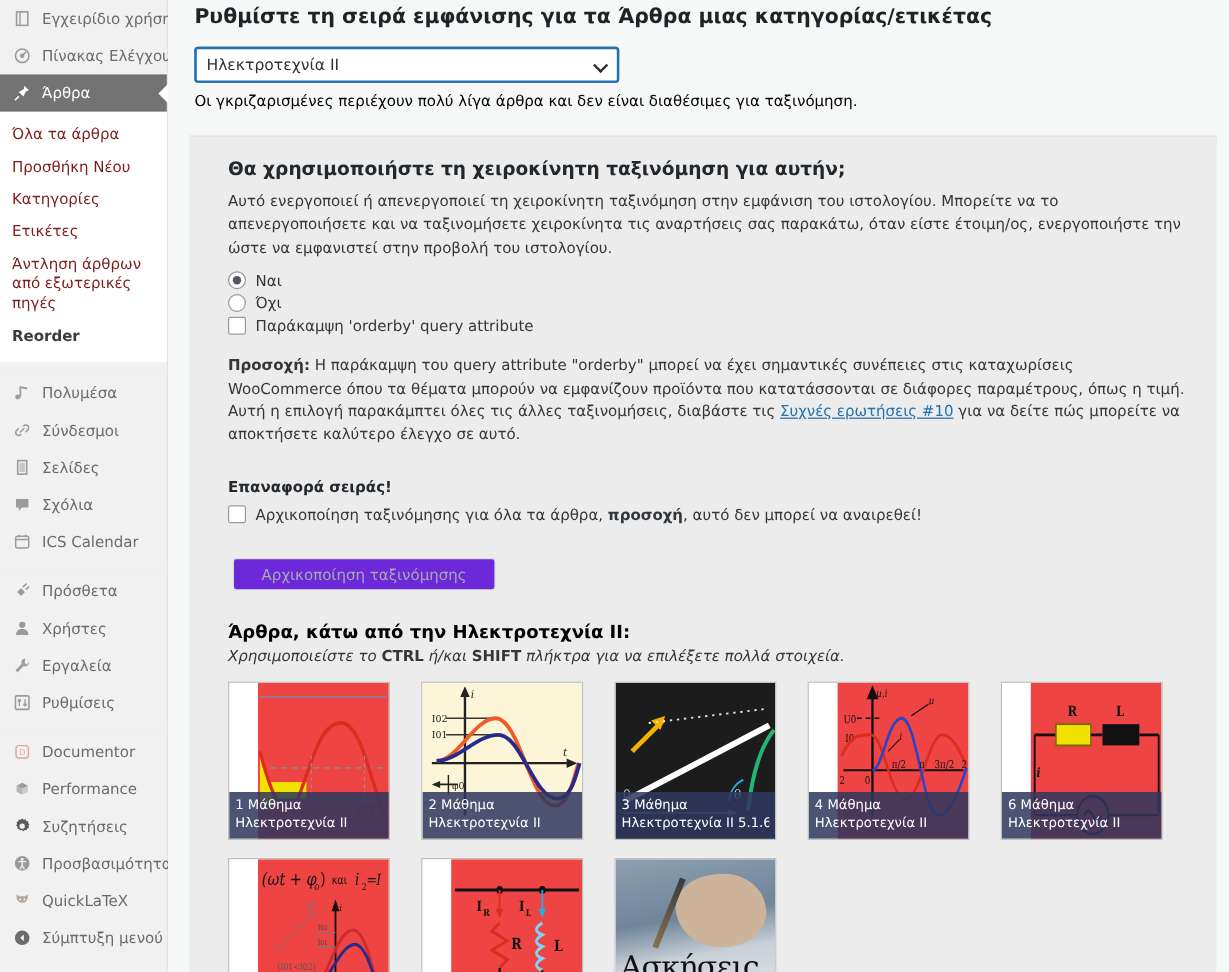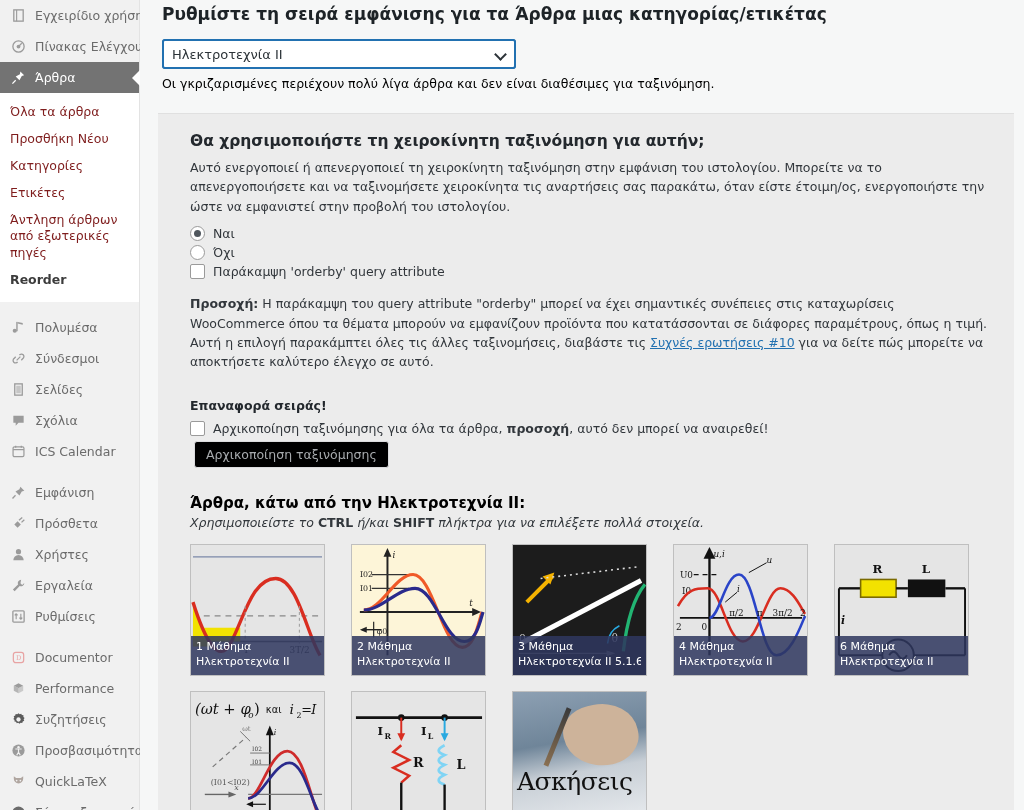--- a/index.html
+++ b/index.html
@@ -178,29 +178,29 @@
   .warn a { color: #2271b1; text-decoration: underline; }
 
   .reset-h {
     font-size: 12.5px;
     font-weight: bold;
     color: #23282d;
     margin-top: 26px;
     margin-bottom: 7px;
   }
   .reset-btn {
-    margin-top: 2px;
+    margin-top: 26px;
     margin-left: 4px;
     display: inline-block;
     font-size: 12.5px;
     color: #a7aaad;
-    background: #000000;
+    background: #6d28d9;
     border: 1px solid #dcdcde;
     border-radius: 3px;
-    padding: 5px 11px;
+    padding: 5px 23px;
     font-family: "DejaVu Sans", "Liberation Sans", sans-serif;
   }
 
   h2.grid-h {
     font-size: 15px;
     font-weight: bold;
     color: #000000;
     margin: 26px 0 3px 0;
   }
   .grid-sub {
@@ -234,21 +234,21 @@
     line-height: 1.35;
     padding: 4px 5px 5px 5px;
     z-index: 5;
   }
   .thumb .cap div { white-space: nowrap; overflow: hidden; }
 
   
   .art svg { display: block; width: 100%; height: 100%; }
   .bg-cream { background: #fdf5d8; }
   .bg-black { background: #1c1c1c; }
-  .bg-white { background: #e5e5e5; }
+  .bg-white { background: #ef4444; margin-left: 24px; }
 
   .photo-8 {
     position: absolute; inset: 0;
     background:
       linear-gradient(170deg, #8da0b3 0%, #6f8599 38%, #c8cfd6 60%, #e9ecef 100%);
   }
   .photo-8 .wordmark {
     position: absolute; left: 4px; bottom: 26px;
     font-size: 25px;
     font-family: "DejaVu Serif", "Liberation Serif", serif;
@@ -366,29 +366,20 @@
             <line x1="2.2" y1="6" x2="13.8" y2="6" stroke="currentColor" stroke-width="1.3"></line>
             <line x1="5" y1="1.8" x2="5" y2="4" stroke="currentColor" stroke-width="1.3"></line>
             <line x1="11" y1="1.8" x2="11" y2="4" stroke="currentColor" stroke-width="1.3"></line>
           </svg>
       </span>
       <span>ICS Calendar</span>
     </div>
 
     <div class="menu-sep"></div>
 
-    <div class="menu-item">
-      <span class="ico">
-        <svg width="15" height="15" viewBox="0 0 16 16">
-            <path d="M10 1.8 L14.2 6 L11.5 7 L9 11.2 L4.8 7 L9 4.5 Z" fill="currentColor"></path>
-            <line x1="4.8" y1="11" x2="1.6" y2="14.4" stroke="currentColor" stroke-width="1.4"></line>
-          </svg>
-      </span>
-      <span>Εμφάνιση</span>
-    </div>
 
     <div class="menu-item">
       <span class="ico">
         <svg width="15" height="15" viewBox="0 0 16 16">
             <path d="M3.5 9 L7 5.5 L10.5 9 L7 12.5 Z" fill="currentColor"></path>
             <line x1="8.5" y1="4.5" x2="12" y2="1.5" stroke="currentColor" stroke-width="1.4"></line>
             <line x1="11.2" y1="6.8" x2="14.2" y2="4" stroke="currentColor" stroke-width="1.4"></line>
           </svg>
       </span>
       <span>Πρόσθετα</span>

